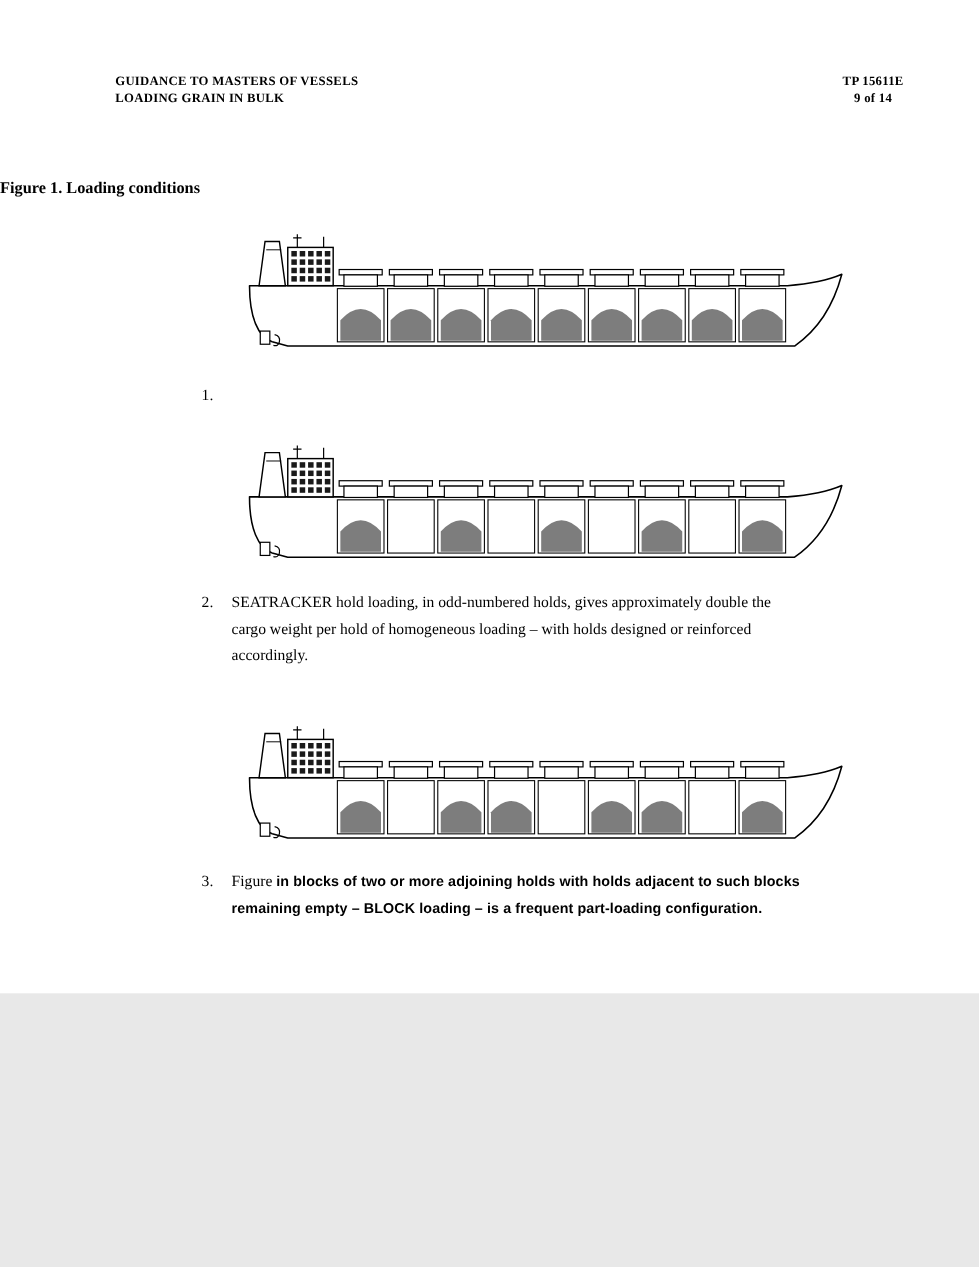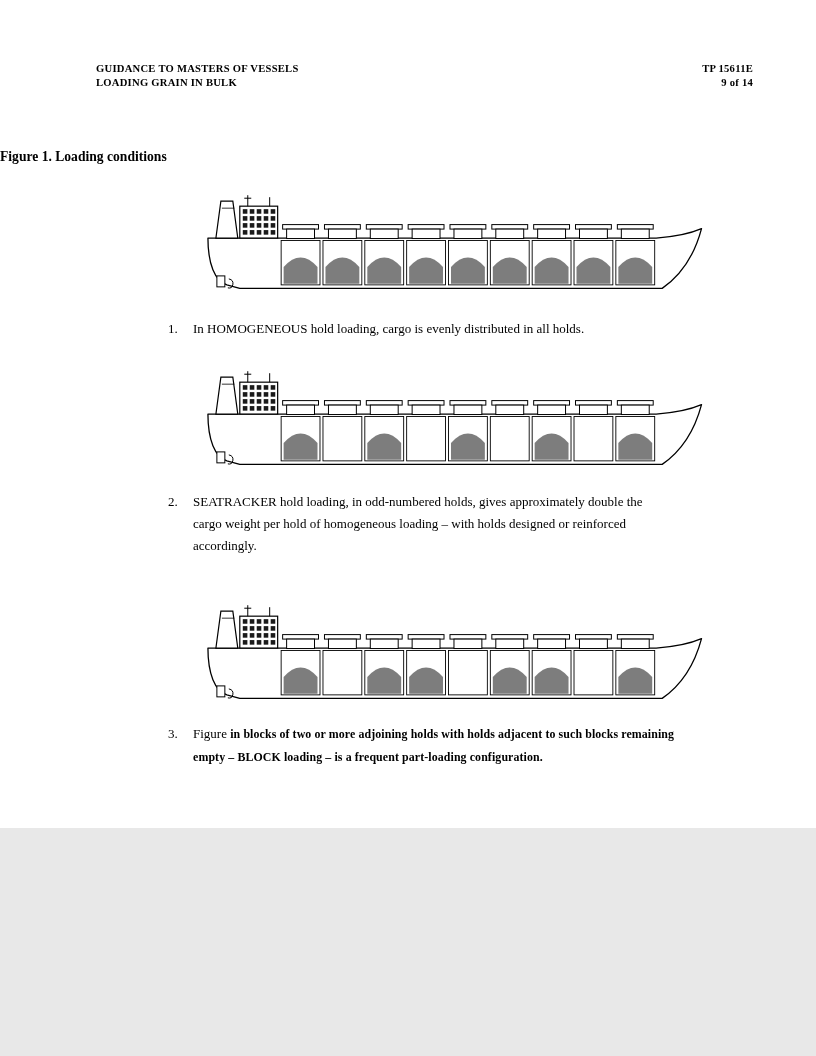--- a/index.html
+++ b/index.html
@@ -5,39 +5,39 @@
   html,body{margin:0;padding:0;background:#e8e8e8;}
   .page{
     position:relative;width:816px;height:828px;margin:0 auto;background:#ffffff;
     font-family:"Liberation Serif",serif;color:#000;overflow:hidden;padding-left:48px;
   }
   .header{
     position:absolute;top:62px;left:96px;right:111px;
     display:flex;justify-content:space-between;
     font-weight:bold;font-size:10.6px;line-height:13.5px;letter-spacing:0.25px;
   }
-  .header .right{text-align:right;}
+  .header .right{text-align:center;}
   .fig-title{
     position:absolute;top:149px;left:0;width:100%;text-align:left;
     font-weight:bold;font-size:13.6px;
   }
   .ship{position:absolute;left:188px;width:518px;height:118px;}
   #ship1{top:192px;}
   #ship2{top:368px;}
   #ship3{top:602px;}
   .item{
     position:absolute;left:168px;display:flex;
     font-size:13px;line-height:21.8px;
   }
   .item .num{width:25px;flex:none;}
   #item1{top:318px;width:540px;}
   #item2{top:491px;width:502px;}
   #item3{top:723px;width:527px;}
   .bold-seg{
-    font-family:Liberation Serif, serif;font-weight:bold;font-size:11.9px;
+    font-family:Liberation Sans, sans-serif;font-weight:bold;font-size:11.9px;
     letter-spacing:0.1px;
   }
   .watermark{position:absolute;top:933px;left:6px;width:804px;height:120px;}
 </style>
 </head>
 <body>
 
 <div class="page">
 
   <div class="header">
@@ -115,21 +115,20 @@
       <rect x="387.5" y="48.5" width="39" height="44.5" fill="#fff" stroke="#000" stroke-width="0.9"></rect>
       <path d="M390 92 L390 75 Q 407 56 424 75 L 424 92 Z" fill="#7d7d7d"></path>
       <rect x="431" y="32.5" width="36" height="4.5" fill="#fff" stroke="#000" stroke-width="1"></rect>
       <rect x="435" y="37" width="28" height="9.5" fill="#fff" stroke="#000" stroke-width="1"></rect>
       <rect x="429.5" y="48.5" width="39" height="44.5" fill="#fff" stroke="#000" stroke-width="0.9"></rect>
       <path d="M432 92 L432 75 Q 449 56 466 75 L 466 92 Z" fill="#7d7d7d"></path>
     </svg>
 
   <div class="item" id="item1">
     <span class="num">1.</span>
-    <span class="txt"><span>In HOMOGENEOUS hold loading, cargo is evenly distributed in all holds.</span><span class="bold-seg"></span></span>
   </div>
 
   <svg id="ship2" class="ship" viewBox="0 0 520 118">
       <path d="M20 46 L470 46 C490 44.5 504 41.5 515.5 36.5 C509 61 497 82 476 96.5 L52 96.5 L39 93 C27 89 20 72 20 46 Z" fill="#fff" stroke="#000" stroke-width="1.3" stroke-linejoin="round"></path>
       <rect x="29" y="84" width="8" height="11" fill="#fff" stroke="#000" stroke-width="1"></rect>
       <path d="M41 87 q5 1 4 6 q-1 4 -5 3" fill="none" stroke="#000" stroke-width="1"></path>
       <path d="M33 9 L45 9 L50 46 L28 46 Z" fill="#fff" stroke="#000" stroke-width="1.2"></path>
       <line x1="34" y1="16" x2="46.5" y2="16" stroke="#000" stroke-width="0.8"></line>
       <rect x="52" y="14" width="38" height="32" fill="#fff" stroke="#000" stroke-width="1.2"></rect>
       <rect x="55" y="17" width="4.6" height="4.6" fill="#1a1a1a"></rect>

